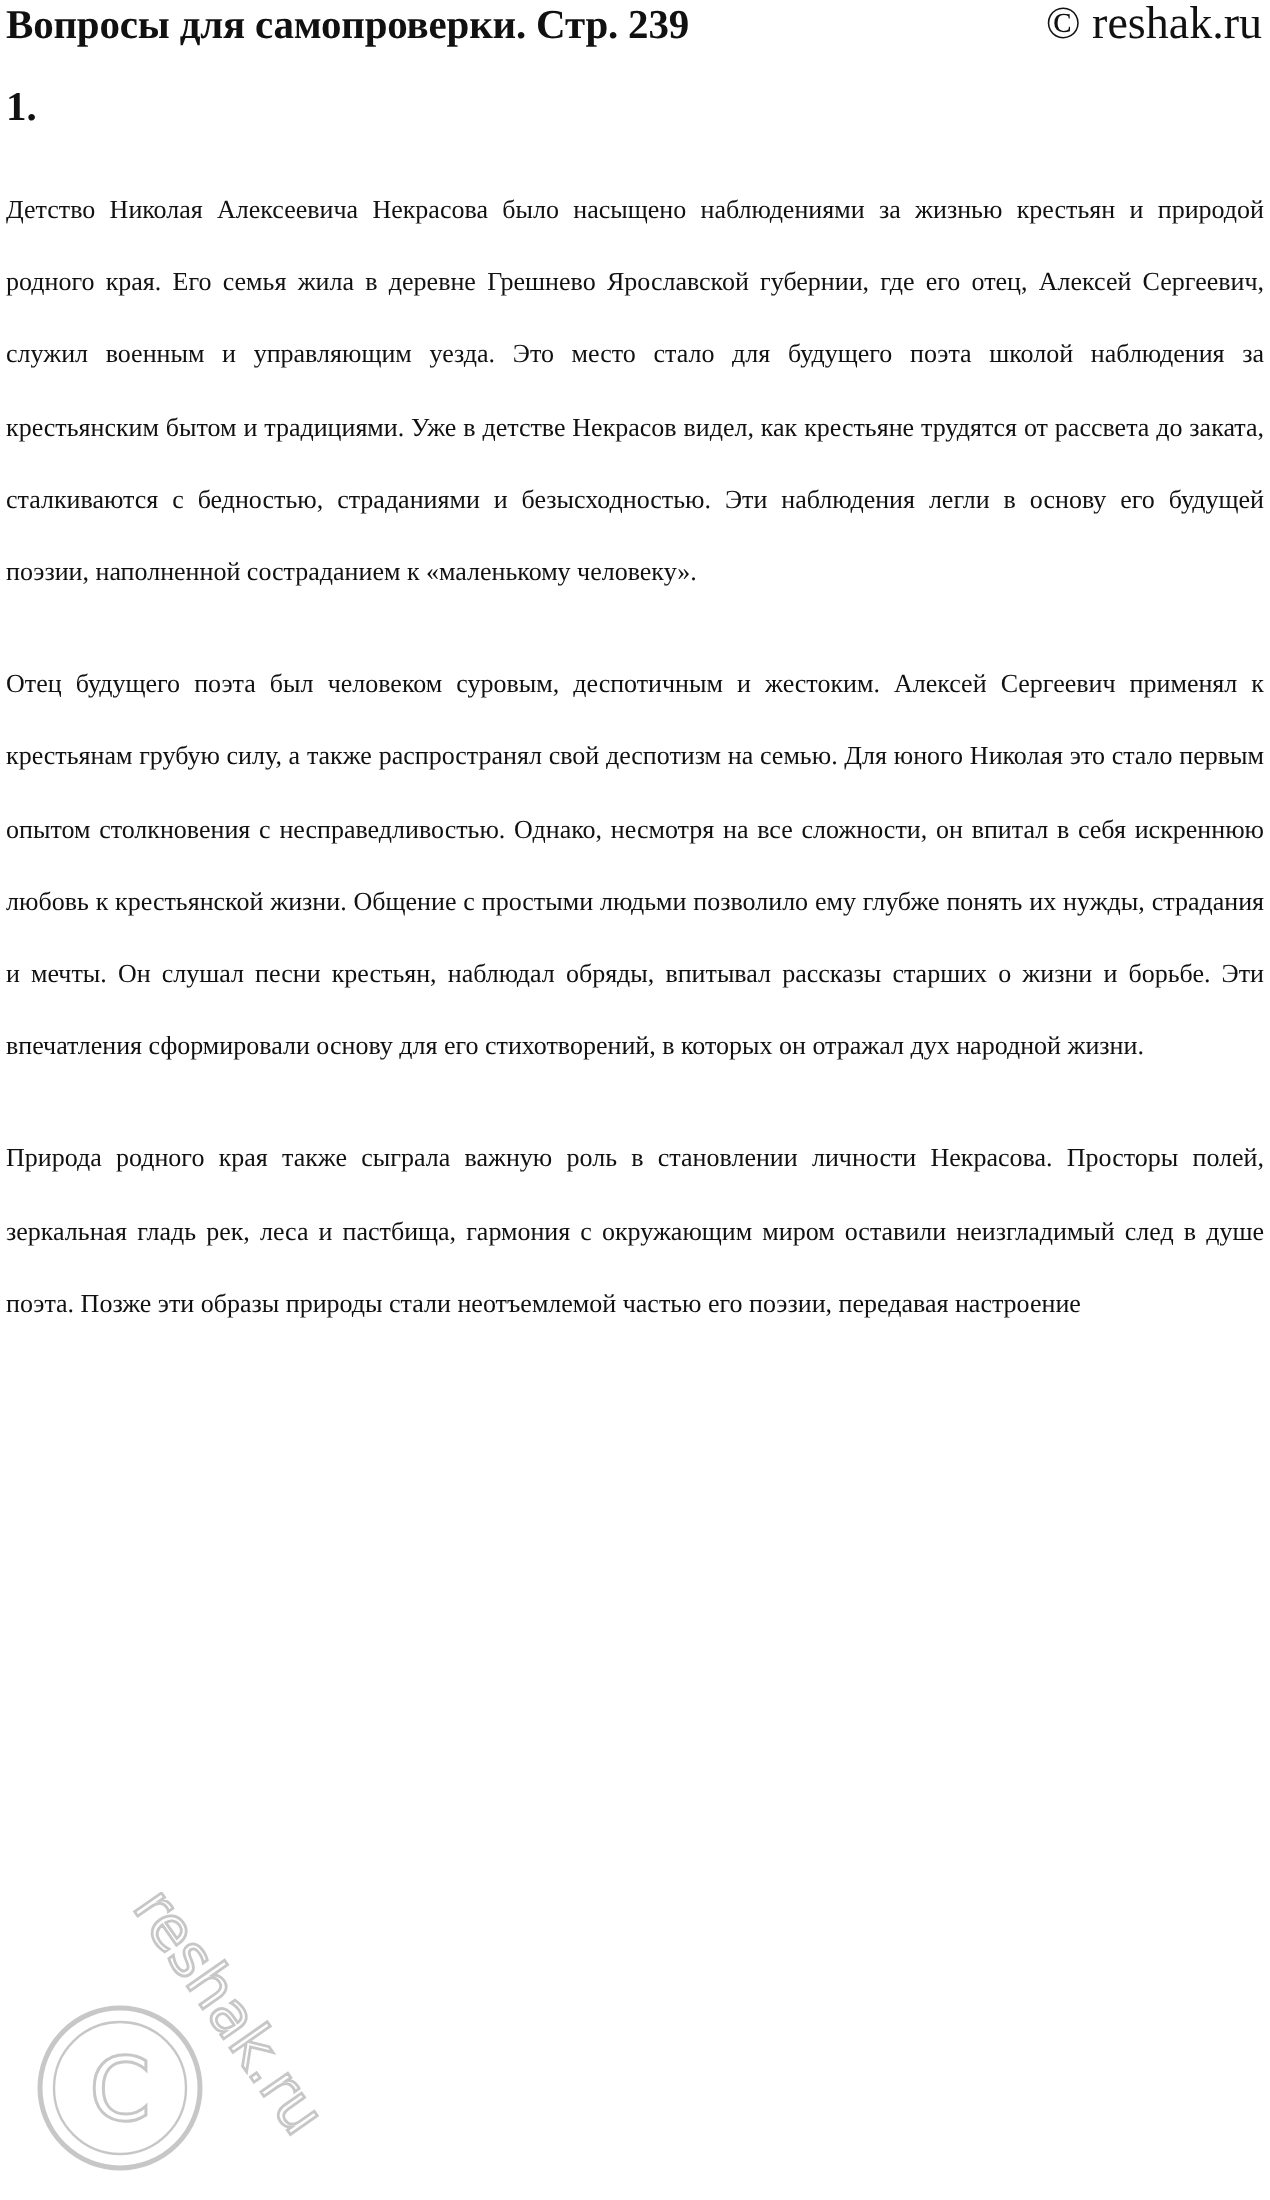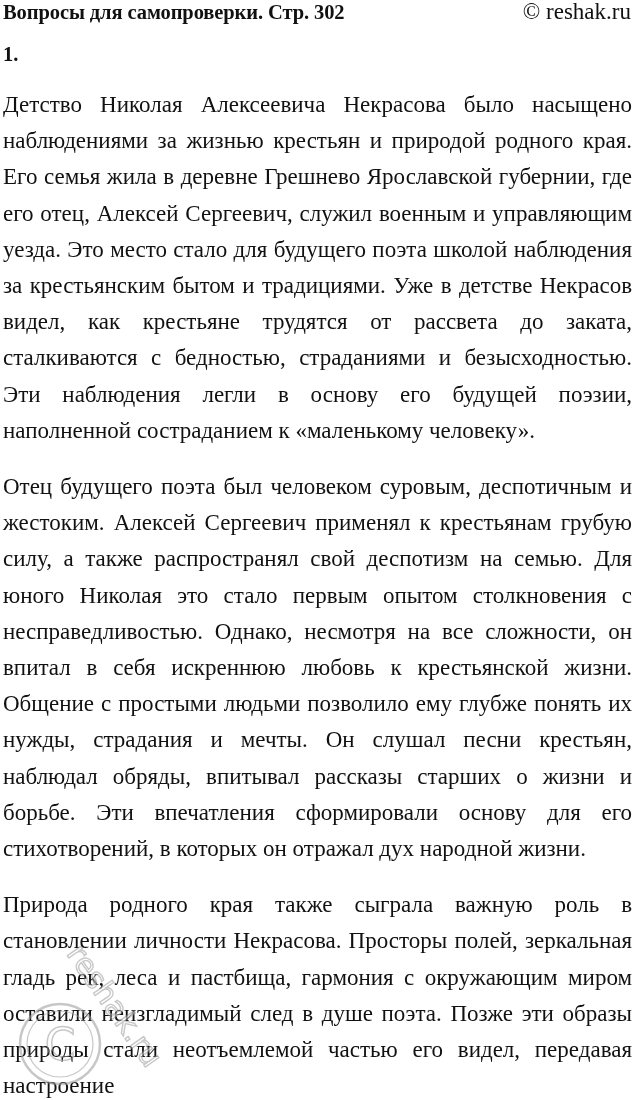--- a/index.html
+++ b/index.html
@@ -41,50 +41,50 @@
       font-size: 20.5px;
     }
     .content {
       position: absolute;
       left: 3px;
       top: 87px;
       width: 629px;
     }
     .paragraph {
       margin: 0 0 20px 0;
-      font-size: 23px;
+      font-size: 13px;
       line-height: 36.2px;
       text-align: justify;
       text-align-last: left;
       hyphens: none;
     }
     .watermark {
       position: absolute;
       left: 18px;
       top: 946px;
       width: 150px;
       height: 150px;
       pointer-events: none;
       opacity: 0.55;
     }
   </style>
 </head>
 <body>
 
 <div class="header">
-  <span class="header-title">Вопросы для самопроверки. Стр. 302</span>
+  <span class="header-title">Вопросы для самопроверки. Стр. 239</span>
   <span class="header-copyright">© reshak.ru</span>
 </div>
 
 <div class="task-number">1.</div>
 
 <div class="content">
   <p class="paragraph">Детство Николая Алексеевича Некрасова было насыщено наблюдениями за жизнью крестьян и природой родного края. Его семья жила в деревне Грешнево Ярославской губернии, где его отец, Алексей Сергеевич, служил военным и управляющим уезда. Это место стало для будущего поэта школой наблюдения за крестьянским бытом и традициями. Уже в детстве Некрасов видел, как крестьяне трудятся от рассвета до заката, сталкиваются с бедностью, страданиями и безысходностью. Эти наблюдения легли в основу его будущей поэзии, наполненной состраданием к «маленькому человеку».</p>
   <p class="paragraph">Отец будущего поэта был человеком суровым, деспотичным и жестоким. Алексей Сергеевич применял к крестьянам грубую силу, а также распространял свой деспотизм на семью. Для юного Николая это стало первым опытом столкновения с несправедливостью. Однако, несмотря на все сложности, он впитал в себя искреннюю любовь к крестьянской жизни. Общение с простыми людьми позволило ему глубже понять их нужды, страдания и мечты. Он слушал песни крестьян, наблюдал обряды, впитывал рассказы старших о жизни и борьбе. Эти впечатления сформировали основу для его стихотворений, в которых он отражал дух народной жизни.</p>
-  <p class="paragraph">Природа родного края также сыграла важную роль в становлении личности Некрасова. Просторы полей, зеркальная гладь рек, леса и пастбища, гармония с окружающим миром оставили неизгладимый след в душе поэта. Позже эти образы природы стали неотъемлемой частью его видел, передавая настроение</p>
+  <p class="paragraph">Природа родного края также сыграла важную роль в становлении личности Некрасова. Просторы полей, зеркальная гладь рек, леса и пастбища, гармония с окружающим миром оставили неизгладимый след в душе поэта. Позже эти образы природы стали неотъемлемой частью его поэзии, передавая настроение</p>
 </div>
 
 <div class="watermark">
   <svg width="150" height="150" viewBox="0 0 150 150">
     <circle cx="42" cy="98" r="40" fill="none" stroke="#9a9a9a" stroke-width="2.5"></circle>
     <circle cx="42" cy="98" r="33" fill="none" stroke="#9a9a9a" stroke-width="1.2"></circle>
     <text x="42" y="114" text-anchor="middle" font-family="'DejaVu Sans', sans-serif" font-size="44" fill="none" stroke="#9a9a9a" stroke-width="1.5">C</text>
     <text x="10" y="40" font-family="'DejaVu Sans', sans-serif" font-size="30" fill="#ffffff" stroke="#9a9a9a" stroke-width="1.4" transform="rotate(55 60 60)">reshak.ru</text>
   </svg>
 </div>

